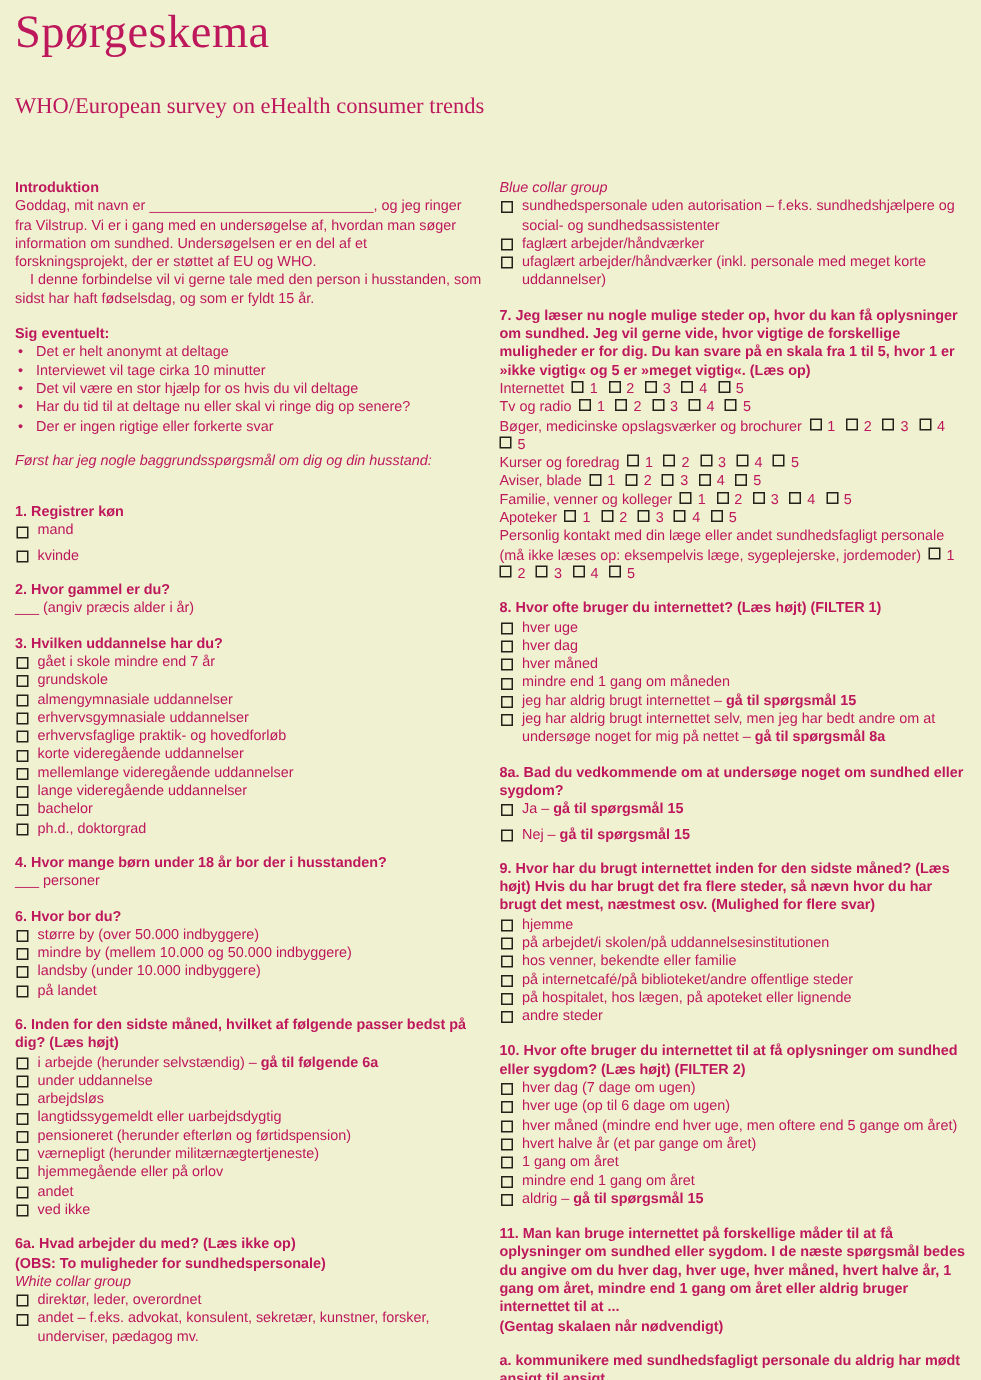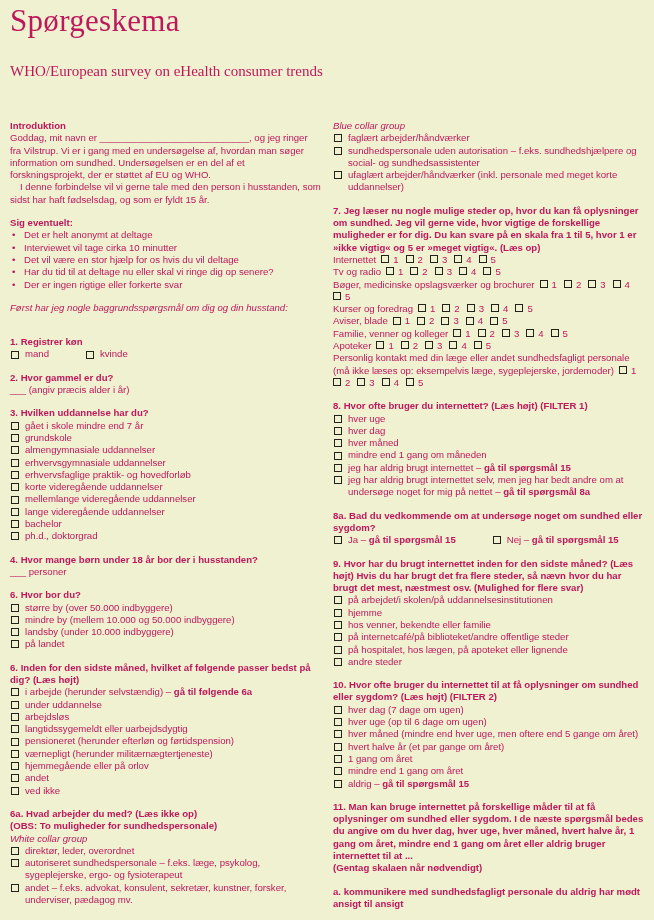--- a/index.html
+++ b/index.html
@@ -33,21 +33,21 @@
   .block { margin-bottom:11px; }
   .block.space-after { margin-bottom:22px; }
   .q-title { font-weight:bold; }
   .para { }
   .para.indent { text-indent:10px; }
   .italic { font-style:italic; }
   .answer { }
   .bullet-row { display:flex; }
   .dot { flex:0 0 12px; padding-left:2px; }
   .opts { }
-  .opts.inline { display:flex; gap:36px; }
+  .opts.inline { display:flex; gap:4px;flex-direction:column; }
   .opt { display:flex; align-items:flex-start; }
   .cb {
     flex:0 0 auto;
     width:6px; height:6px;
     border:1.4px solid #22221a;
     margin:2.1px 6px 0 1px;
     background:transparent;
   }
   .opt-text { }
   .goto { font-weight:bold; }
@@ -234,40 +234,36 @@
           <div class="q-title">6a. Hvad arbejder du med? (Læs ikke op)</div>
           <div class="q-title">(OBS: To muligheder for sundhedspersonale)</div>
           <div class="italic">White collar group</div>
           <div class="opts">
             <div class="opt">
               <span class="cb"></span>
               <span class="opt-text"><span>direktør, leder, overordnet</span></span>
             </div>
             <div class="opt">
               <span class="cb"></span>
-              <span class="opt-text"><span>autoriseret sundhedspersonale – f.eks. læge, psykolog, sygeplejerske, ergo- og fysioterapeut</span></span>
-            </div>
-            <div class="opt">
-              <span class="cb"></span>
               <span class="opt-text"><span>andet – f.eks. advokat, konsulent, sekretær, kunstner, forsker, underviser, pædagog mv.</span></span>
             </div>
           </div>
         </div>
       </div>
     <div class="col">
         <div class="block">
           <div class="italic">Blue collar group</div>
           <div class="opts">
             <div class="opt">
               <span class="cb"></span>
+              <span class="opt-text"><span>sundhedspersonale uden autorisation – f.eks. sundhedshjælpere og social- og sundhedsassistenter</span></span>
+            </div>
+            <div class="opt">
+              <span class="cb"></span>
               <span class="opt-text"><span>faglært arbejder/håndværker</span></span>
-            </div>
-            <div class="opt">
-              <span class="cb"></span>
-              <span class="opt-text"><span>sundhedspersonale uden autorisation – f.eks. sundhedshjælpere og social- og sundhedsassistenter</span></span>
             </div>
             <div class="opt">
               <span class="cb"></span>
               <span class="opt-text"><span>ufaglært arbejder/håndværker (inkl. personale med meget korte uddannelser)</span></span>
             </div>
           </div>
         </div>
         <div class="block">
           <div class="q-title">7. Jeg læser nu nogle mulige steder op, hvor du kan få oplysninger om sundhed. Jeg vil gerne vide, hvor vigtige de forskellige muligheder er for dig. Du kan svare på en skala fra 1 til 5, hvor 1 er »ikke vigtig« og 5 er »meget vigtig«. (Læs op)</div>
           <div class="scales">
@@ -321,25 +317,25 @@
               <span class="cb"></span>
               <span class="opt-text"><span>Nej</span><span class="sep"> – </span><span class="goto">gå til spørgsmål 15</span></span>
             </div>
           </div>
         </div>
         <div class="block">
           <div class="q-title">9. Hvor har du brugt internettet inden for den sidste måned? (Læs højt) Hvis du har brugt det fra flere steder, så nævn hvor du har brugt det mest, næstmest osv. (Mulighed for flere svar)</div>
           <div class="opts">
             <div class="opt">
               <span class="cb"></span>
+              <span class="opt-text"><span>hjemme</span></span>
+            </div>
+            <div class="opt">
+              <span class="cb"></span>
               <span class="opt-text"><span>på arbejdet/i skolen/på uddannelsesinstitutionen</span></span>
-            </div>
-            <div class="opt">
-              <span class="cb"></span>
-              <span class="opt-text"><span>hjemme</span></span>
             </div>
             <div class="opt">
               <span class="cb"></span>
               <span class="opt-text"><span>hos venner, bekendte eller familie</span></span>
             </div>
             <div class="opt">
               <span class="cb"></span>
               <span class="opt-text"><span>på internetcafé/på biblioteket/andre offentlige steder</span></span>
             </div>
             <div class="opt">

